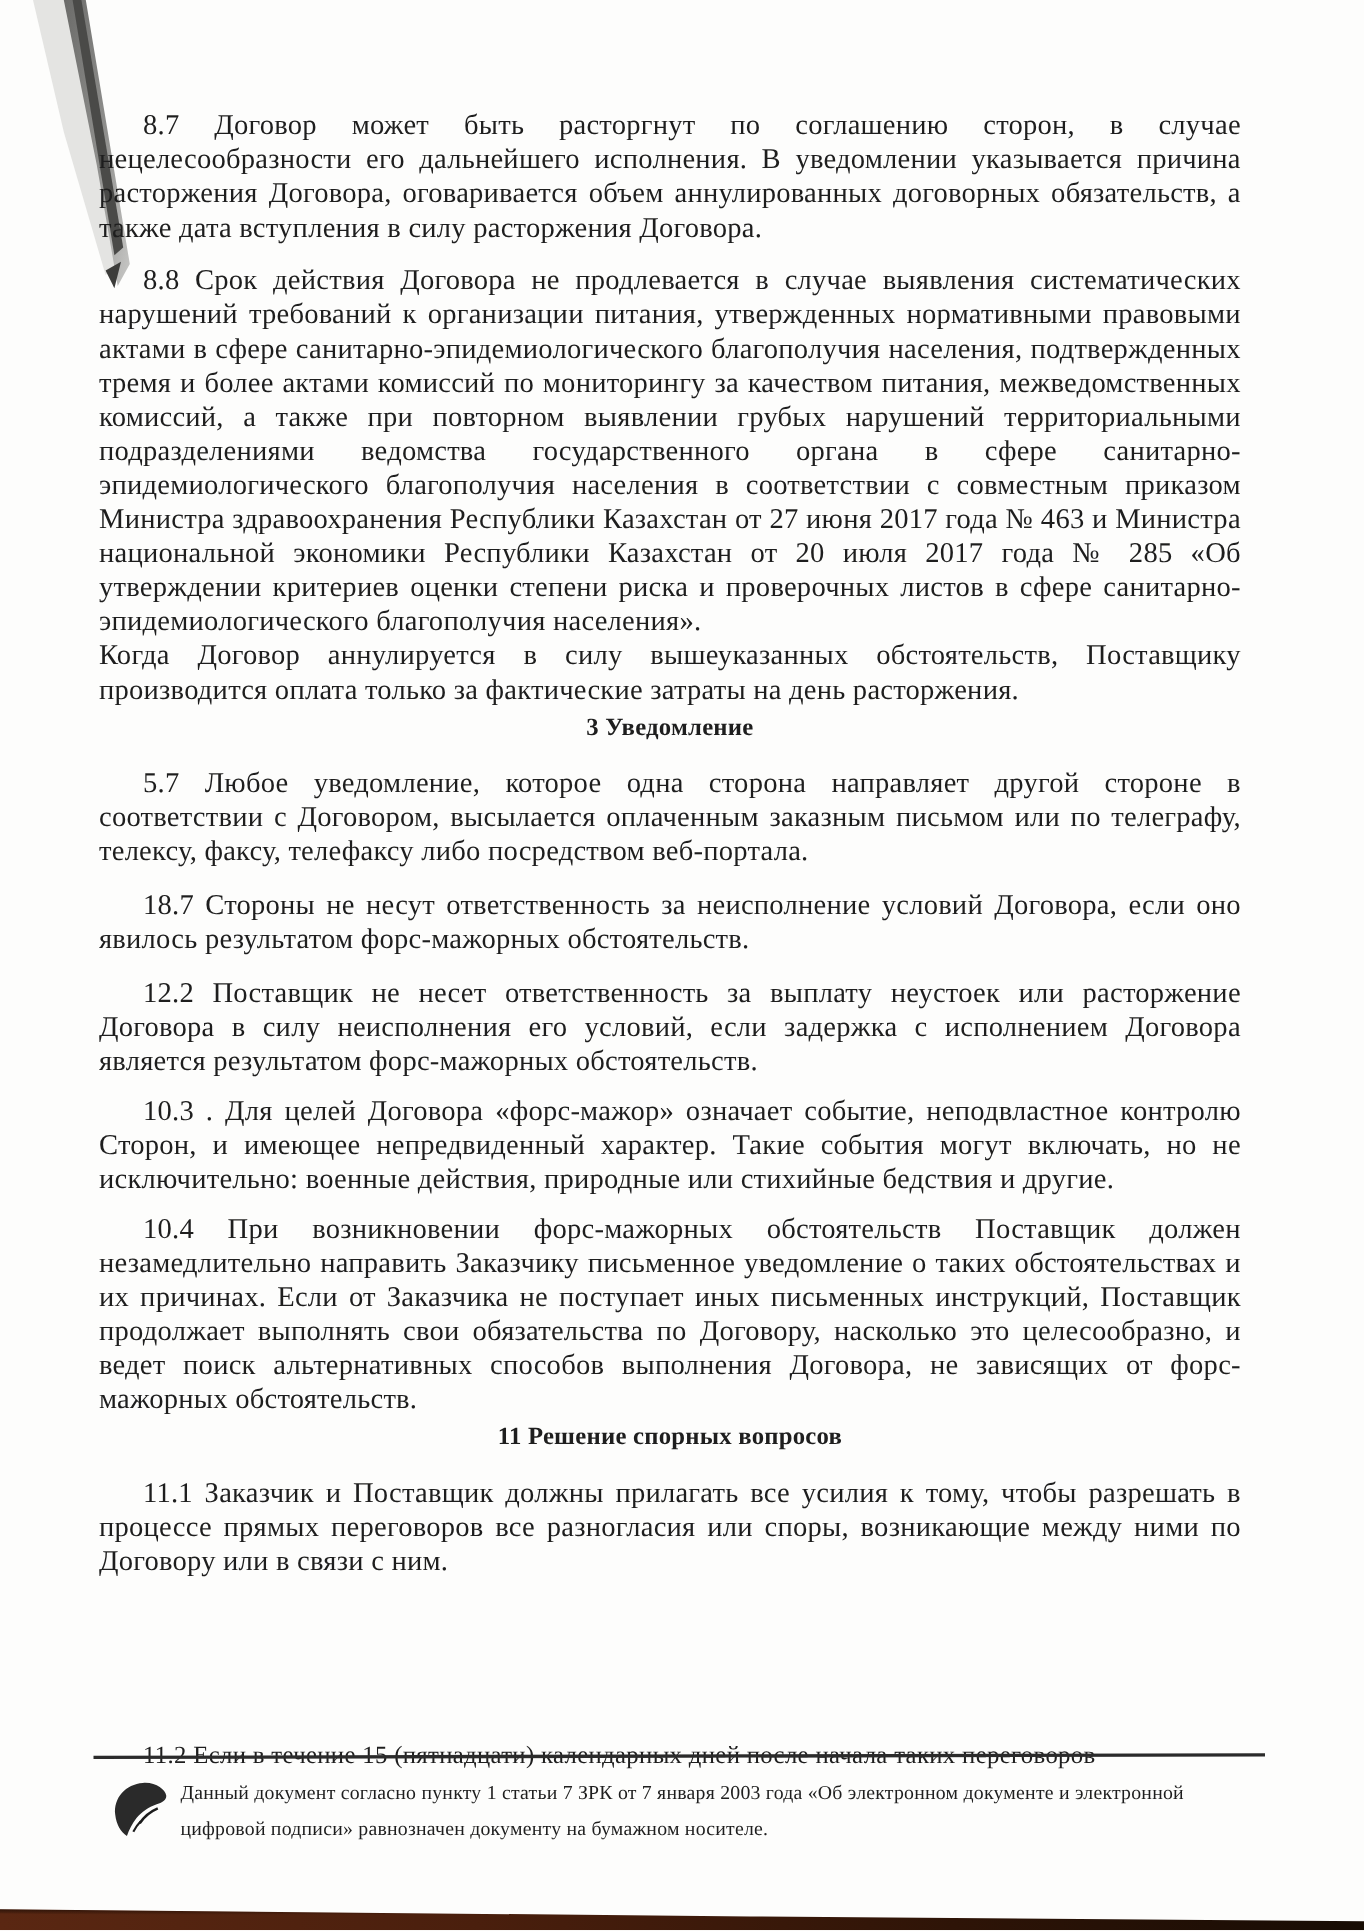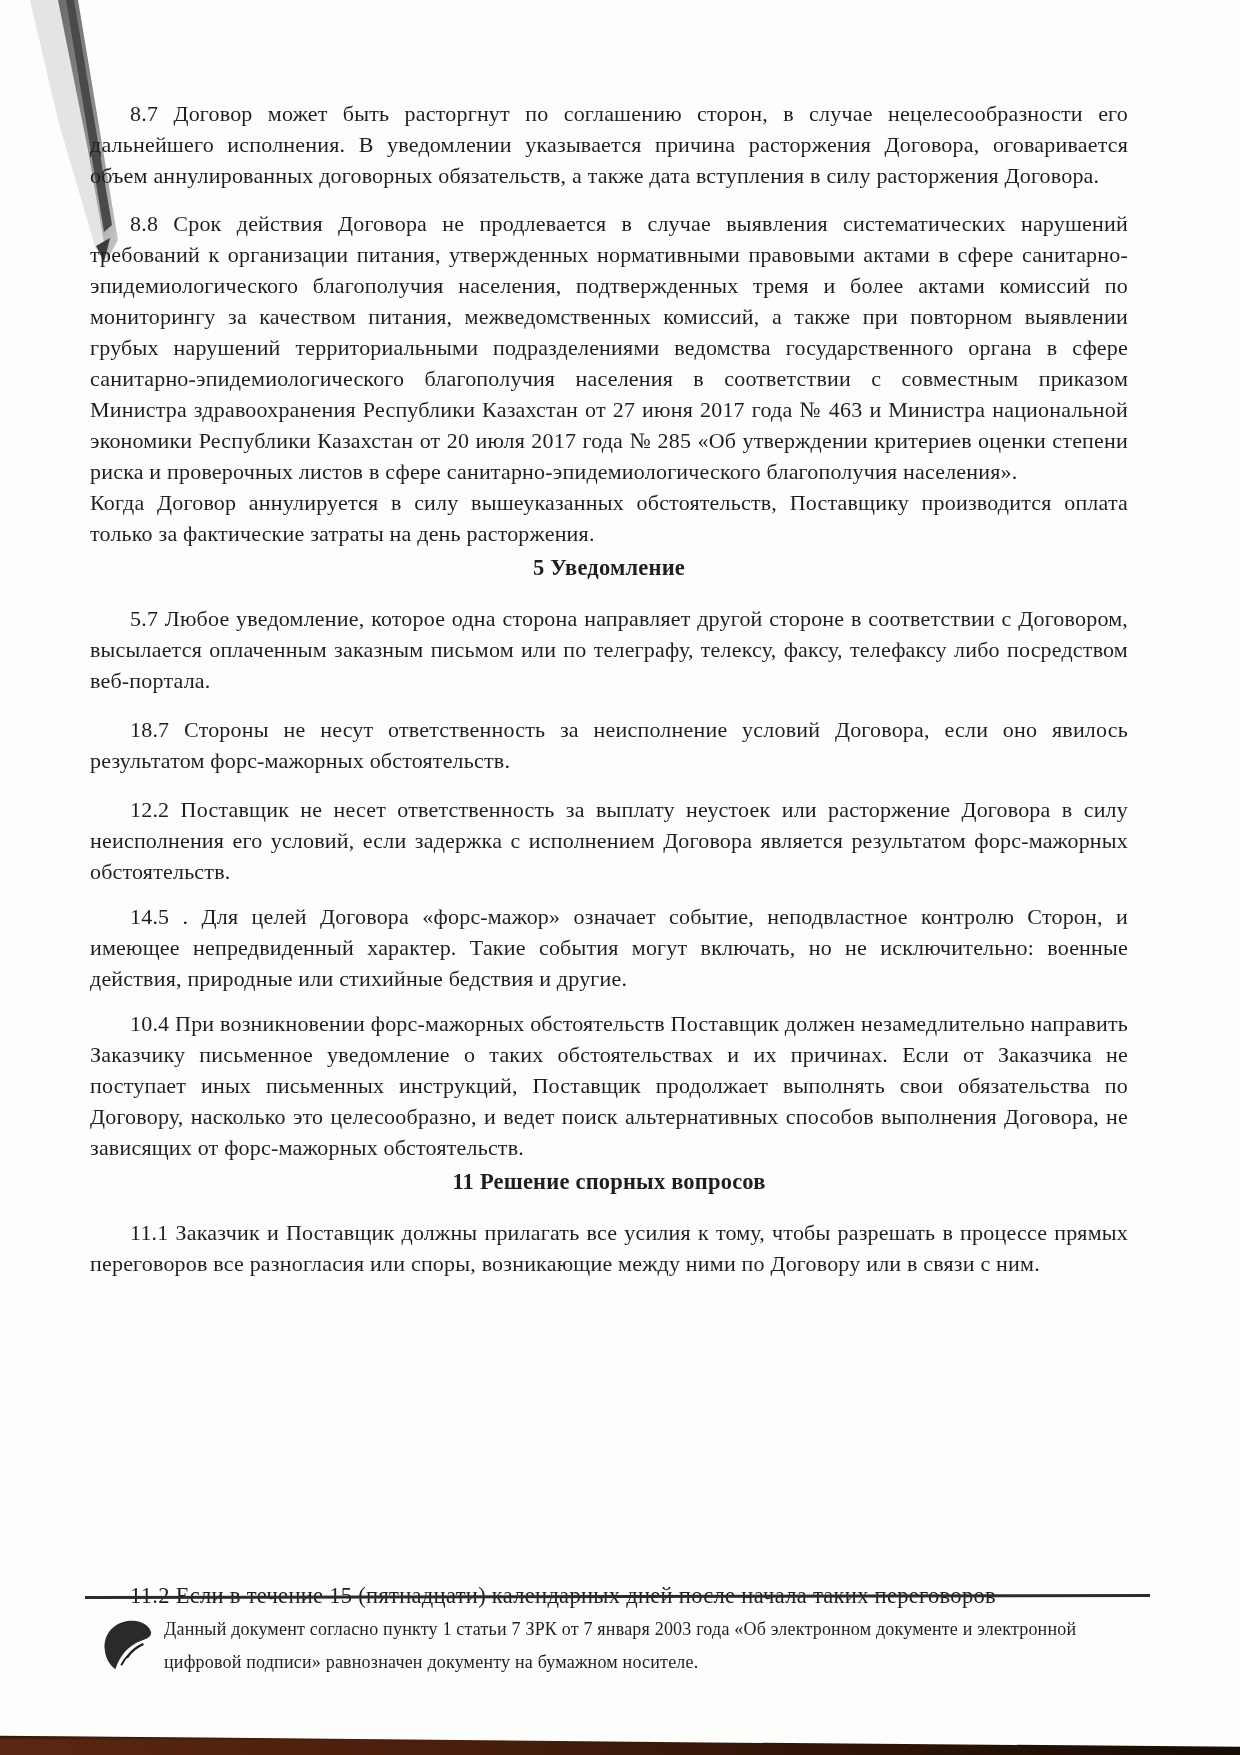--- a/index.html
+++ b/index.html
@@ -11,21 +11,21 @@
     font-family:"Liberation Serif","DejaVu Serif",serif;
     color:#1e1e1e;
   }
   .content{
     position:absolute;
     left:90px;top:98px;
     width:1038px;
   }
   .para{
     margin:0 0 17px 0;
-    font-size:22px;
+    font-size:26px;
     line-height:31px;
     text-align:justify;
     text-indent:40px;
     letter-spacing:0.2px;
   }
   .para.no-gap{margin-bottom:0;}
   .para.no-indent{text-indent:0;}
   .heading{
     margin:3px 0 20px 0;
     font-size:22.5px;
@@ -110,26 +110,26 @@
       <polygon points="66,0 74,0 112,225 104,232" fill="#4a4a48"></polygon>
       <polygon points="96,246 110,238 104,262" fill="#3c3c3a"></polygon>
     </svg>
   </div>
 
   <main class="content">
     <p class="para">8.7 Договор может быть расторгнут по соглашению сторон, в случае нецелесообразности его дальнейшего исполнения. В уведомлении указывается причина расторжения Договора, оговаривается объем аннулированных договорных обязательств, а также дата вступления в силу расторжения Договора.</p>
     <p class="para no-gap">8.8 Срок действия Договора не продлевается в случае выявления систематических нарушений требований к организации питания, утвержденных нормативными правовыми актами в сфере санитарно-эпидемиологического благополучия населения, подтвержденных тремя и более актами комиссий по мониторингу за качеством питания, межведомственных комиссий, а также при повторном выявлении грубых нарушений территориальными подразделениями ведомства государственного органа в сфере санитарно-эпидемиологического благополучия населения в соответствии с совместным приказом Министра здравоохранения Республики Казахстан от 27 июня 2017 года № 463 и Министра национальной экономики Республики Казахстан от 20 июля 2017 года № 285 «Об утверждении критериев оценки степени риска и проверочных листов в сфере санитарно-эпидемиологического благополучия населения».</p>
     <p class="para no-gap no-indent">Когда Договор аннулируется в силу вышеуказанных обстоятельств, Поставщику производится оплата только за фактические затраты на день расторжения.</p>
 
-    <h2 class="heading">5 Уведомление</h2>
+    <h2 class="heading">3 Уведомление</h2>
     <p class="para" style="margin-bottom:18px">5.7 Любое уведомление, которое одна сторона направляет другой стороне в соответствии с Договором, высылается оплаченным заказным письмом или по телеграфу, телексу, факсу, телефаксу либо посредством веб-портала.</p>
 
     <p class="para" style="margin-bottom:18px">18.7 Стороны не несут ответственность за неисполнение условий Договора, если оно явилось результатом форс-мажорных обстоятельств.</p>
     <p class="para" style="margin-bottom:14px">12.2 Поставщик не несет ответственность за выплату неустоек или расторжение Договора в силу неисполнения его условий, если задержка с исполнением Договора является результатом форс-мажорных обстоятельств.</p>
-    <p class="para" style="margin-bottom:14px">14.5 . Для целей Договора «форс-мажор» означает событие, неподвластное контролю Сторон, и имеющее непредвиденный характер. Такие события могут включать, но не исключительно: военные действия, природные или стихийные бедствия и другие.</p>
+    <p class="para" style="margin-bottom:14px">10.3 . Для целей Договора «форс-мажор» означает событие, неподвластное контролю Сторон, и имеющее непредвиденный характер. Такие события могут включать, но не исключительно: военные действия, природные или стихийные бедствия и другие.</p>
     <p class="para no-gap">10.4 При возникновении форс-мажорных обстоятельств Поставщик должен незамедлительно направить Заказчику письменное уведомление о таких обстоятельствах и их причинах. Если от Заказчика не поступает иных письменных инструкций, Поставщик продолжает выполнять свои обязательства по Договору, насколько это целесообразно, и ведет поиск альтернативных способов выполнения Договора, не зависящих от форс-мажорных обстоятельств.</p>
 
     <h2 class="heading">11 Решение спорных вопросов</h2>
     <p class="para no-gap">11.1 Заказчик и Поставщик должны прилагать все усилия к тому, чтобы разрешать в процессе прямых переговоров все разногласия или споры, возникающие между ними по Договору или в связи с ним.</p>
   </main>
 
   <div class="bottom-block">
     <div class="struck-line">
       <span>11.2 Если в течение 15 (пятнадцати) календарных дней после начала таких переговоров</span>
       <span class="strike-bar"></span>

